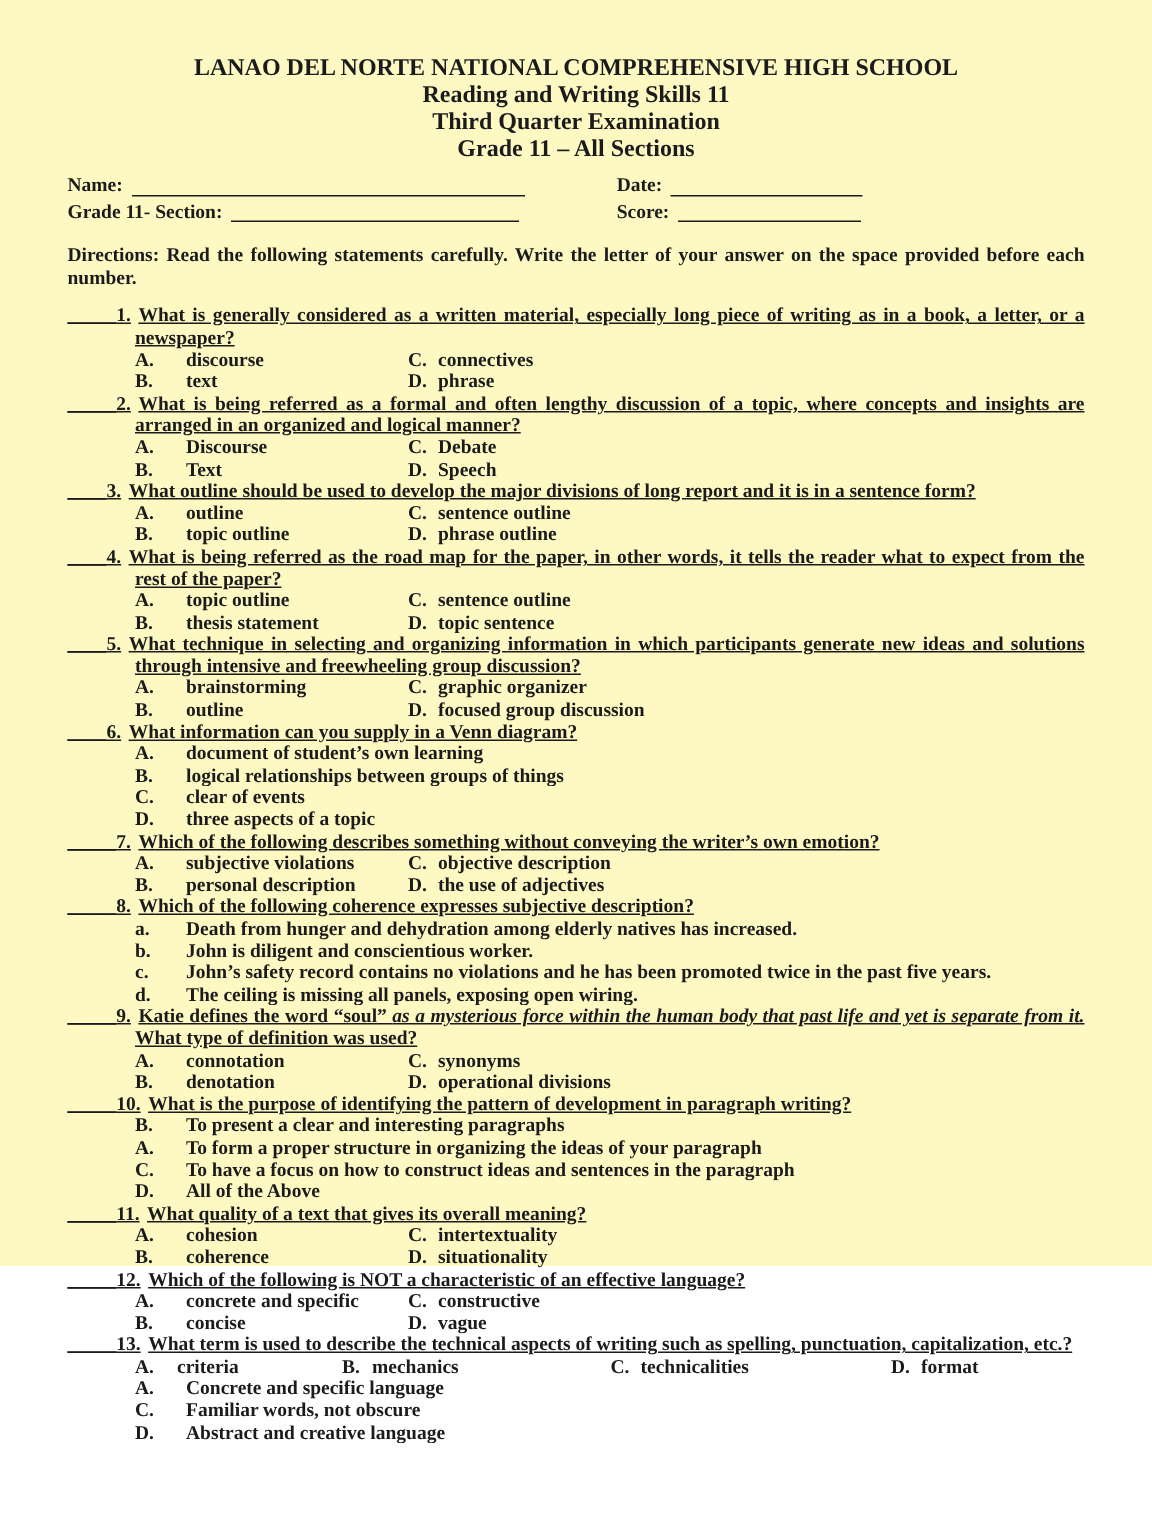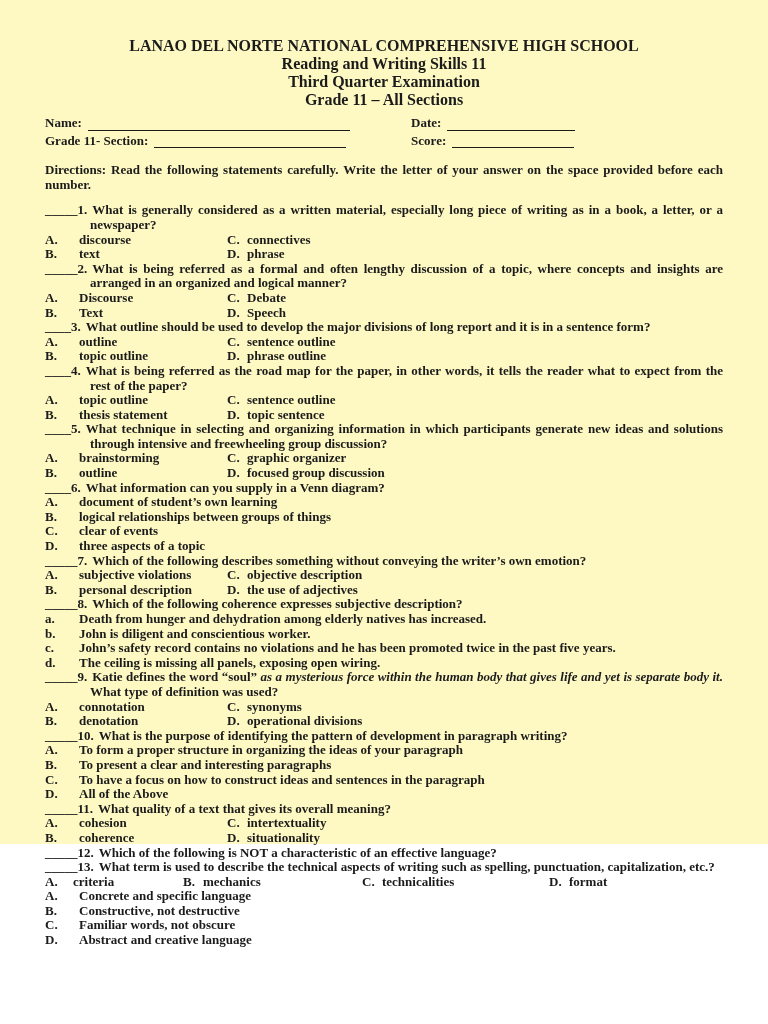--- a/index.html
+++ b/index.html
@@ -32,24 +32,25 @@
   .u-date { width: 128px; }
   .u-section { width: 192px; }
   .u-score { width: 122px; }
   
   .directions { margin-top: 15px; text-align: justify; }
   
   .questions { margin-top: 11px; }
   .q-text {
     margin-left: 45px; text-indent: -45px;
     text-align: justify;
+    text-decoration: underline;
   }
   .q-num { margin-right: 5px; }
   .q-part.italic { font-style: italic; }
-  .q-options { }
+  .q-options { margin-left: 45px; }
   .opt { white-space: nowrap; overflow: hidden; }
   .opt-label { display: inline-block; }
   .opts-grid { display: grid; grid-template-columns: 182px 1fr; }
   .opts-grid .opt:nth-child(odd) .opt-label { min-width: 34px; }
   .opts-grid .opt:nth-child(even) .opt-label { min-width: 20px; }
   .opts-list .opt .opt-label { min-width: 34px; }
   .opts-inline { display: grid; grid-template-columns: 138px 179px 187px 1fr; }
   .opts-inline .opt:first-child .opt-label { min-width: 28px; }
   .opts-inline .opt .opt-label { min-width: 20px; }
 </style>
@@ -157,61 +158,66 @@
       <div class="question">
         <div class="q-text"><span class="q-blank">_____</span><span class="q-num">8.</span><span class="q-part normal">Which of the following coherence expresses subjective description?</span></div>
         <div class="q-options opts-list">
           <div class="opt"><span class="opt-label">a.</span><span class="opt-text">Death from hunger and dehydration among elderly natives has increased.</span></div>
           <div class="opt"><span class="opt-label">b.</span><span class="opt-text">John is diligent and conscientious worker.</span></div>
           <div class="opt"><span class="opt-label">c.</span><span class="opt-text">John’s safety record contains no violations and he has been promoted twice in the past five years.</span></div>
           <div class="opt"><span class="opt-label">d.</span><span class="opt-text">The ceiling is missing all panels, exposing open wiring.</span></div>
         </div>
       </div>
       <div class="question">
-        <div class="q-text"><span class="q-blank">_____</span><span class="q-num">9.</span><span class="q-part normal">Katie defines the word “soul” </span><span class="q-part italic">as a mysterious force within the human body that gives life and yet is separate body it.</span><span class="q-part normal"> What type of definition was used?</span></div>
+        <div class="q-text"><span class="q-blank">_____</span><span class="q-num">9.</span><span class="q-part normal">Katie defines the word “soul” </span><span class="q-part italic">as a mysterious force within the human body that past life and yet is separate from it.</span><span class="q-part normal"> What type of definition was used?</span></div>
         <div class="q-options opts-grid">
           <div class="opt"><span class="opt-label">A.</span><span class="opt-text">connotation</span></div>
           <div class="opt"><span class="opt-label">C.</span><span class="opt-text">synonyms</span></div>
           <div class="opt"><span class="opt-label">B.</span><span class="opt-text">denotation</span></div>
           <div class="opt"><span class="opt-label">D.</span><span class="opt-text">operational divisions</span></div>
         </div>
       </div>
       <div class="question">
         <div class="q-text"><span class="q-blank">_____</span><span class="q-num">10.</span><span class="q-part normal">What is the purpose of identifying the pattern of development in paragraph writing?</span></div>
         <div class="q-options opts-list">
+          <div class="opt"><span class="opt-label">B.</span><span class="opt-text">To present a clear and interesting paragraphs</span></div>
           <div class="opt"><span class="opt-label">A.</span><span class="opt-text">To form a proper structure in organizing the ideas of your paragraph</span></div>
-          <div class="opt"><span class="opt-label">B.</span><span class="opt-text">To present a clear and interesting paragraphs</span></div>
           <div class="opt"><span class="opt-label">C.</span><span class="opt-text">To have a focus on how to construct ideas and sentences in the paragraph</span></div>
           <div class="opt"><span class="opt-label">D.</span><span class="opt-text">All of the Above</span></div>
         </div>
       </div>
       <div class="question">
         <div class="q-text"><span class="q-blank">_____</span><span class="q-num">11.</span><span class="q-part normal">What quality of a text that gives its overall meaning?</span></div>
         <div class="q-options opts-grid">
           <div class="opt"><span class="opt-label">A.</span><span class="opt-text">cohesion</span></div>
           <div class="opt"><span class="opt-label">C.</span><span class="opt-text">intertextuality</span></div>
           <div class="opt"><span class="opt-label">B.</span><span class="opt-text">coherence</span></div>
           <div class="opt"><span class="opt-label">D.</span><span class="opt-text">situationality</span></div>
         </div>
       </div>
       <div class="question">
         <div class="q-text"><span class="q-blank">_____</span><span class="q-num">12.</span><span class="q-part normal">Which of the following is NOT a characteristic of an effective language?</span></div>
+        <div class="q-options opts-grid">
+          <div class="opt"><span class="opt-label">A.</span><span class="opt-text">concrete and specific</span></div>
+          <div class="opt"><span class="opt-label">C.</span><span class="opt-text">constructive</span></div>
+          <div class="opt"><span class="opt-label">B.</span><span class="opt-text">concise</span></div>
+          <div class="opt"><span class="opt-label">D.</span><span class="opt-text">vague</span></div>
+        </div>
       </div>
       <div class="question">
         <div class="q-text"><span class="q-blank">_____</span><span class="q-num">13.</span><span class="q-part normal">What term is used to describe the technical aspects of writing such as spelling, punctuation, capitalization, etc.?</span></div>
         <div class="q-options opts-inline">
           <div class="opt"><span class="opt-label">A.</span><span class="opt-text">criteria</span></div>
           <div class="opt"><span class="opt-label">B.</span><span class="opt-text">mechanics</span></div>
           <div class="opt"><span class="opt-label">C.</span><span class="opt-text">technicalities</span></div>
           <div class="opt"><span class="opt-label">D.</span><span class="opt-text">format</span></div>
         </div>
       </div>
       <div class="question">
         <div class="q-options opts-list">
           <div class="opt"><span class="opt-label">A.</span><span class="opt-text">Concrete and specific language</span></div>
-          <div class="opt"><span class="opt-label">B.</span><span class="opt-text">Constructive, not destructive</span></div>
           <div class="opt"><span class="opt-label">C.</span><span class="opt-text">Familiar words, not obscure</span></div>
           <div class="opt"><span class="opt-label">D.</span><span class="opt-text">Abstract and creative language</span></div>
         </div>
       </div>
     </div>
 
 </div>
 
 </body></html>

